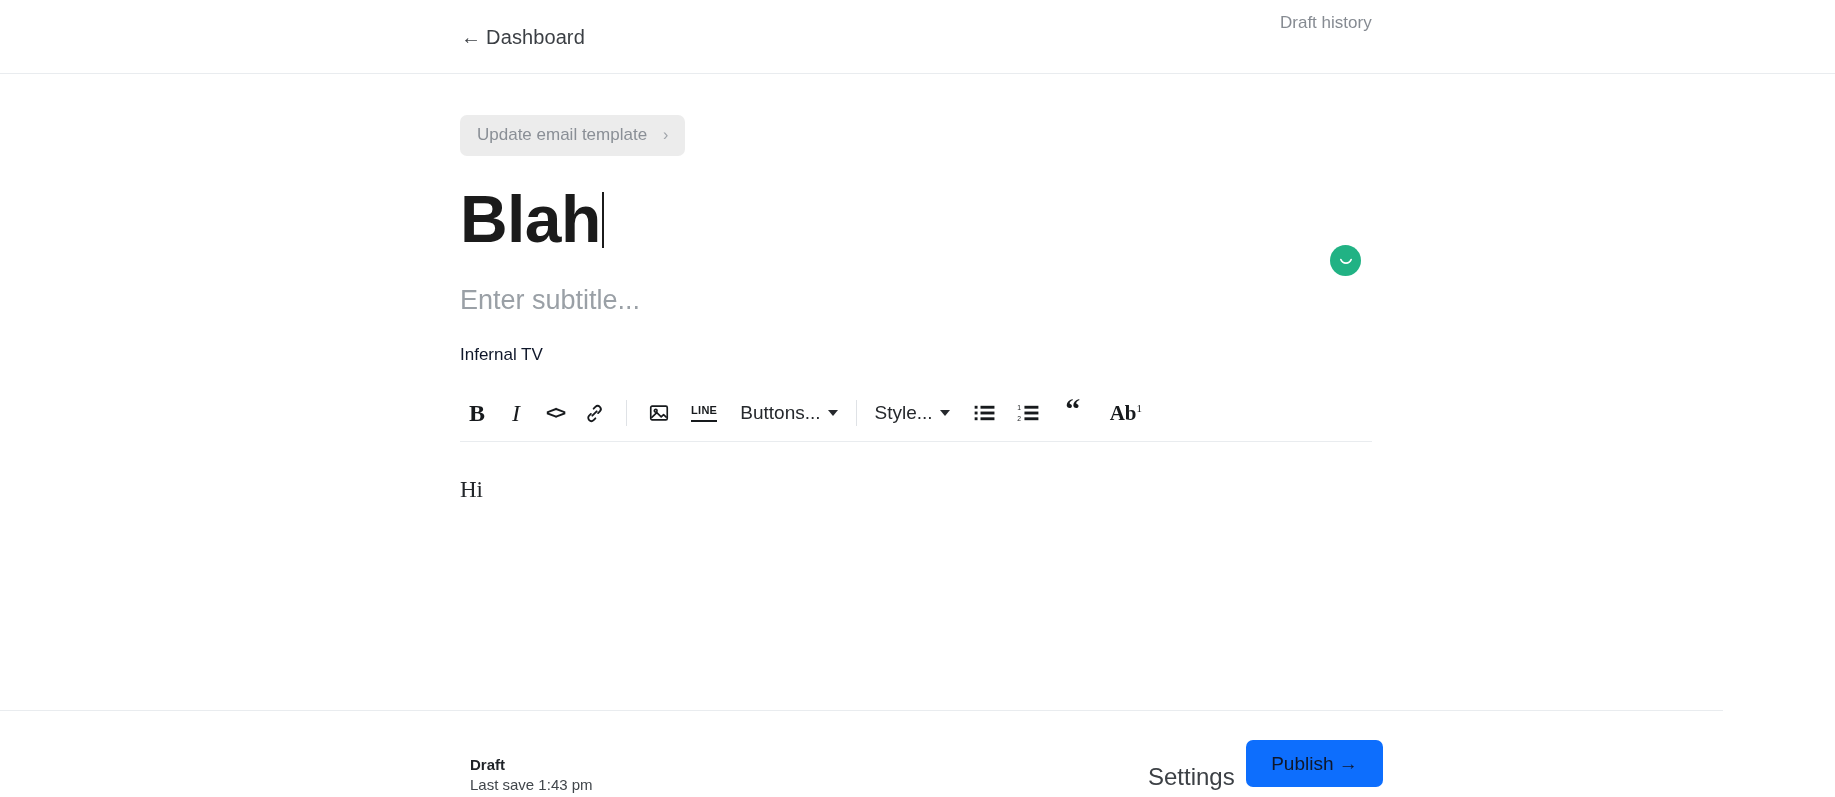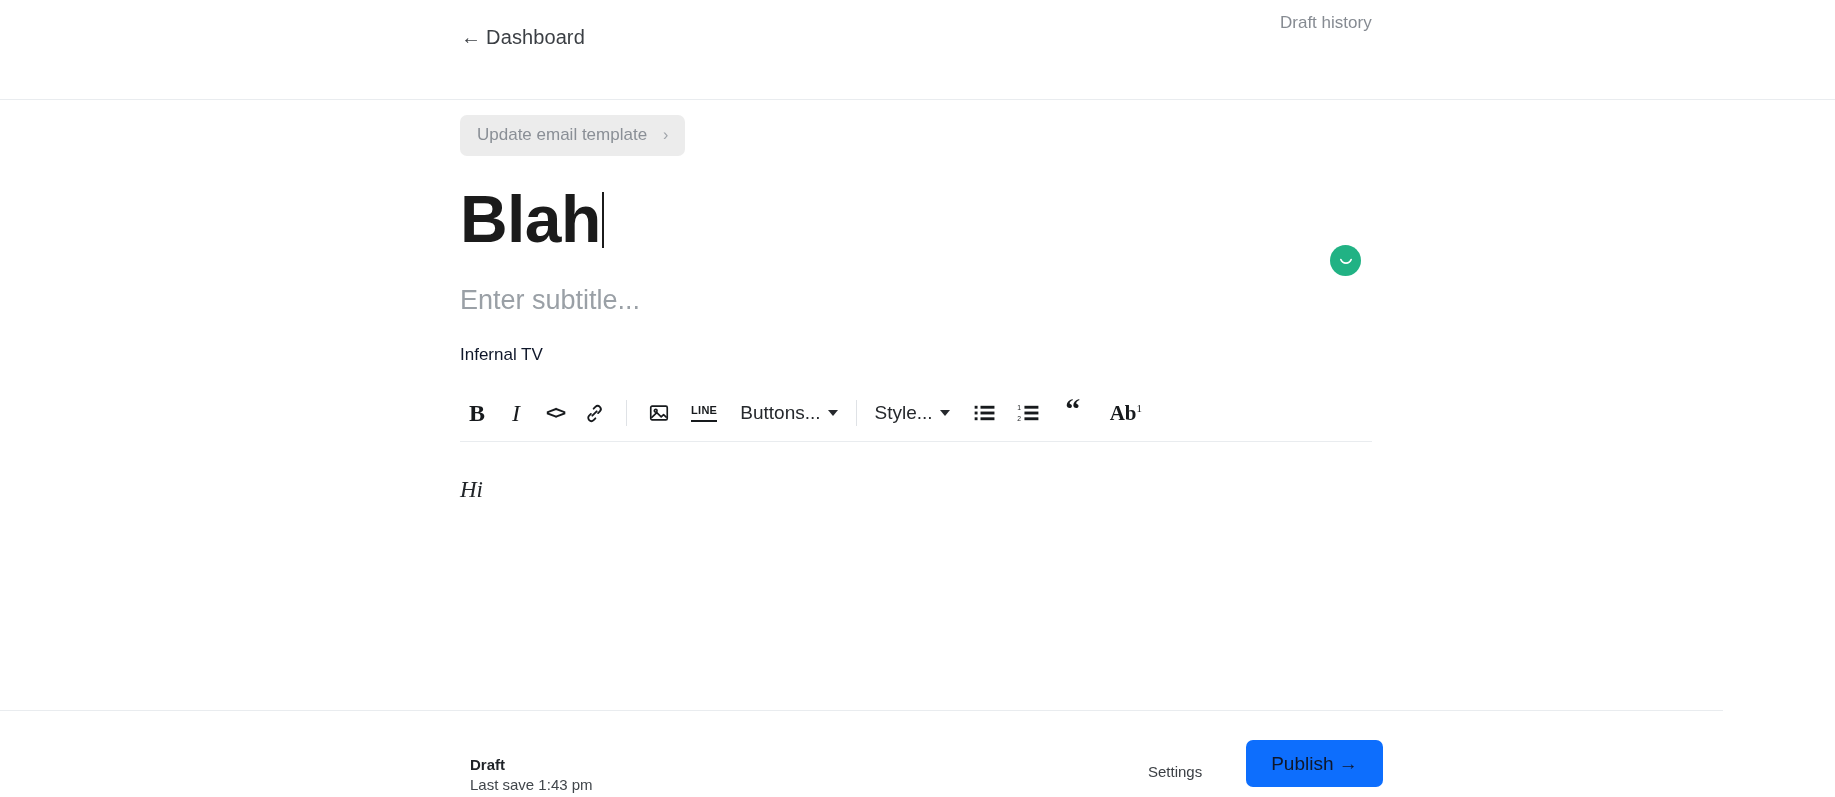--- a/index.html
+++ b/index.html
@@ -16,21 +16,21 @@
     height: 797px;
     overflow: hidden;
     background: #ffffff;
   }
 
   
   .header {
     position: absolute;
     top: 0; left: 0;
     width: 1835px;
-    height: 100px;
+    height: 74px;
     border-bottom: 1px solid #e9ecef;
     background: #ffffff;
   }
   .header-back {
     position: absolute;
     left: 461px;
     top: 26px;
     font-size: 20px;
     color: #3b3f44;
     letter-spacing: 0.1px;
@@ -197,21 +197,20 @@
 
   
   .post-body {
     margin-top: 31px;
     font-family: "Liberation Serif", serif;
     font-size: 23px;
     color: #22262a;
     line-height: 1.5;
     min-height: 180px;
     cursor: text;
-    font-style: italic;
   }
 
   
   .status-indicator {
     position: absolute;
     left: 1330px;
     top: 245px;
     width: 31px;
     height: 31px;
     border-radius: 50%;
@@ -243,21 +242,21 @@
     color: #1f2328;
   }
   .footer-status .st-sub {
     font-size: 15px;
     color: #41464b;
   }
   .footer-settings {
     position: absolute;
     left: 1148px;
     top: 52px;
-    font-size: 15px;
+    font-size: 24px;
     color: #3c4045;
     cursor: pointer;
     white-space: nowrap;
   }
   .publish-btn {
     position: absolute;
     left: 1246px;
     top: 740px;
     width: 137px;
     height: 47px;

